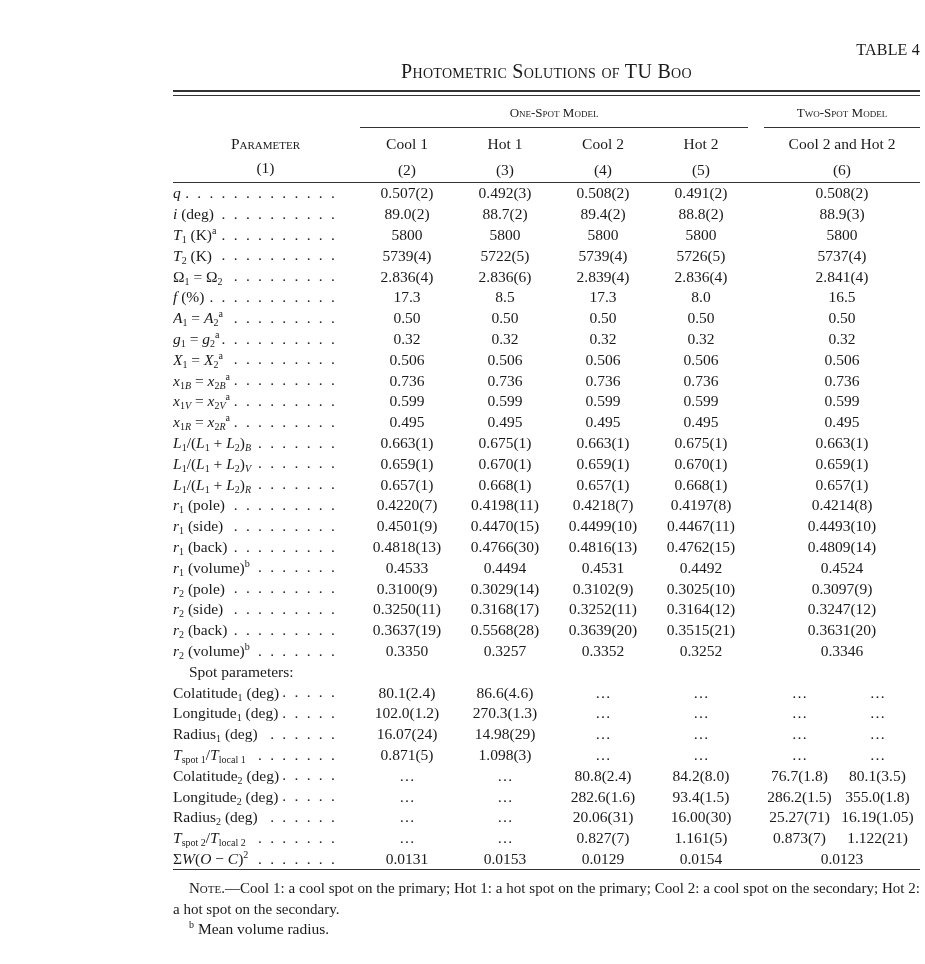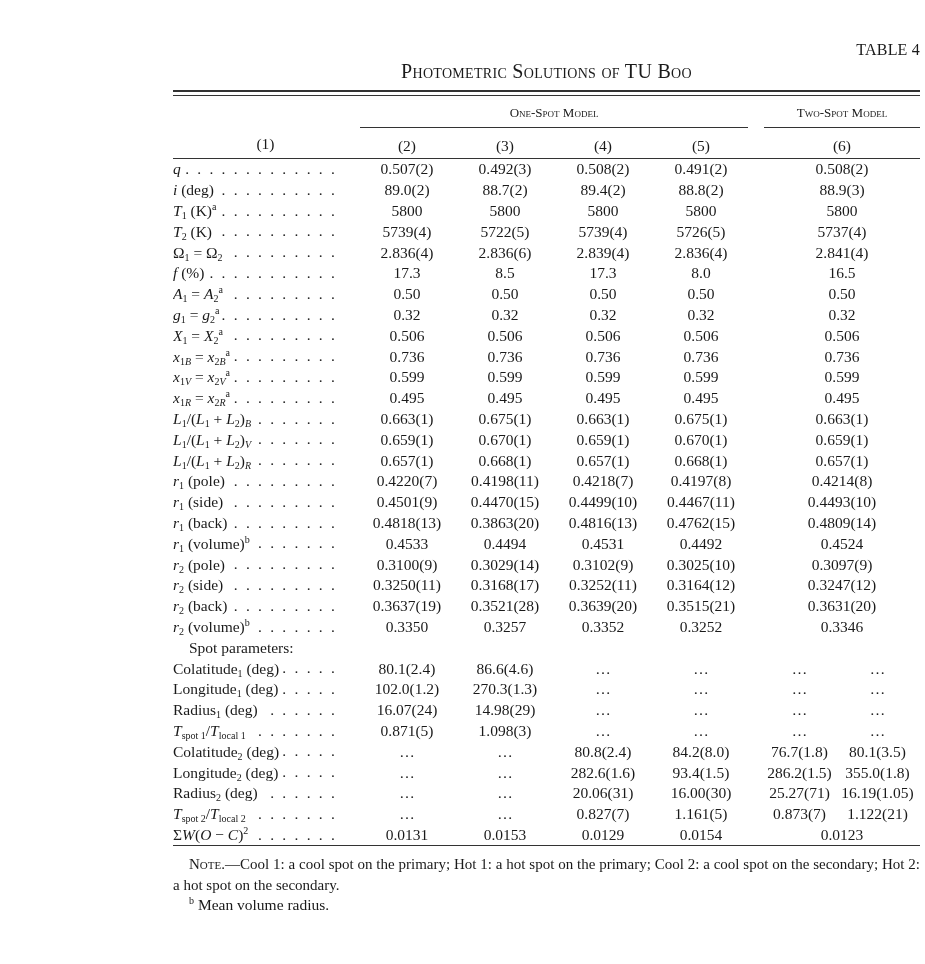--- a/index.html
+++ b/index.html
@@ -53,20 +53,28 @@
     <thead>
       <tr class="hdr-group">
         <th></th>
         <th colspan="4">
           <div style="padding-top:6px; padding-bottom:6px; margin: 0 2px 0 2px; border-bottom:1.5px solid #333;">One-Spot Model</div>
         </th>
         <th colspan="2">
           <div style="padding-top:6px; padding-bottom:6px; margin: 0 0 0 14px; border-bottom:1.5px solid #333;">Two-Spot Model</div>
         </th>
       </tr>
+      <tr class="hdr-cols">
+        <th class="param">Parameter</th>
+        <th>Cool 1</th>
+        <th>Hot 1</th>
+        <th>Cool 2</th>
+        <th>Hot 2</th>
+        <th colspan="2" style="padding-left:14px">Cool 2 and Hot 2</th>
+      </tr>
       <tr class="hdr-cols hdr-bottom">
         <th style="padding-bottom:4px">(1)</th>
         <th>(2)</th>
         <th>(3)</th>
         <th>(4)</th>
         <th>(5)</th>
         <th colspan="2" style="padding-left:14px">(6)</th>
       </tr>
     </thead>
     <tbody id="tbody">
@@ -202,21 +210,21 @@
           <td class="label"><span class="dots">. . . . . . . . . . . . . . . . . . . . . . . . . . . . . . . . . . .</span><span class="lt"><i>r</i><sub>1</sub> (side)</span></td>
           <td>0.4501(9)</td>
           <td>0.4470(15)</td>
           <td>0.4499(10)</td>
           <td>0.4467(11)</td>
           <td colspan="2" style="padding-left: 14px;">0.4493(10)</td>
         </tr>
         <tr>
           <td class="label"><span class="dots">. . . . . . . . . . . . . . . . . . . . . . . . . . . . . . . . . . .</span><span class="lt"><i>r</i><sub>1</sub> (back)</span></td>
           <td>0.4818(13)</td>
-          <td>0.3863(20)</td>
+          <td>0.4766(30)</td>
           <td>0.4816(13)</td>
           <td>0.4762(15)</td>
           <td colspan="2" style="padding-left: 14px;">0.4809(14)</td>
         </tr>
         <tr>
           <td class="label"><span class="dots">. . . . . . . . . . . . . . . . . . . . . . . . . . . . . . . . . . .</span><span class="lt"><i>r</i><sub>1</sub> (volume)<sup>b</sup></span></td>
           <td>0.4533</td>
           <td>0.4494</td>
           <td>0.4531</td>
           <td>0.4492</td>
@@ -234,21 +242,21 @@
           <td class="label"><span class="dots">. . . . . . . . . . . . . . . . . . . . . . . . . . . . . . . . . . .</span><span class="lt"><i>r</i><sub>2</sub> (side)</span></td>
           <td>0.3250(11)</td>
           <td>0.3168(17)</td>
           <td>0.3252(11)</td>
           <td>0.3164(12)</td>
           <td colspan="2" style="padding-left: 14px;">0.3247(12)</td>
         </tr>
         <tr>
           <td class="label"><span class="dots">. . . . . . . . . . . . . . . . . . . . . . . . . . . . . . . . . . .</span><span class="lt"><i>r</i><sub>2</sub> (back)</span></td>
           <td>0.3637(19)</td>
-          <td>0.3521(28)</td>
+          <td>0.5568(28)</td>
           <td>0.3639(20)</td>
           <td>0.3515(21)</td>
           <td colspan="2" style="padding-left: 14px;">0.3631(20)</td>
         </tr>
         <tr>
           <td class="label"><span class="dots">. . . . . . . . . . . . . . . . . . . . . . . . . . . . . . . . . . .</span><span class="lt"><i>r</i><sub>2</sub> (volume)<sup>b</sup></span></td>
           <td>0.3350</td>
           <td>0.3257</td>
           <td>0.3352</td>
           <td>0.3252</td>

